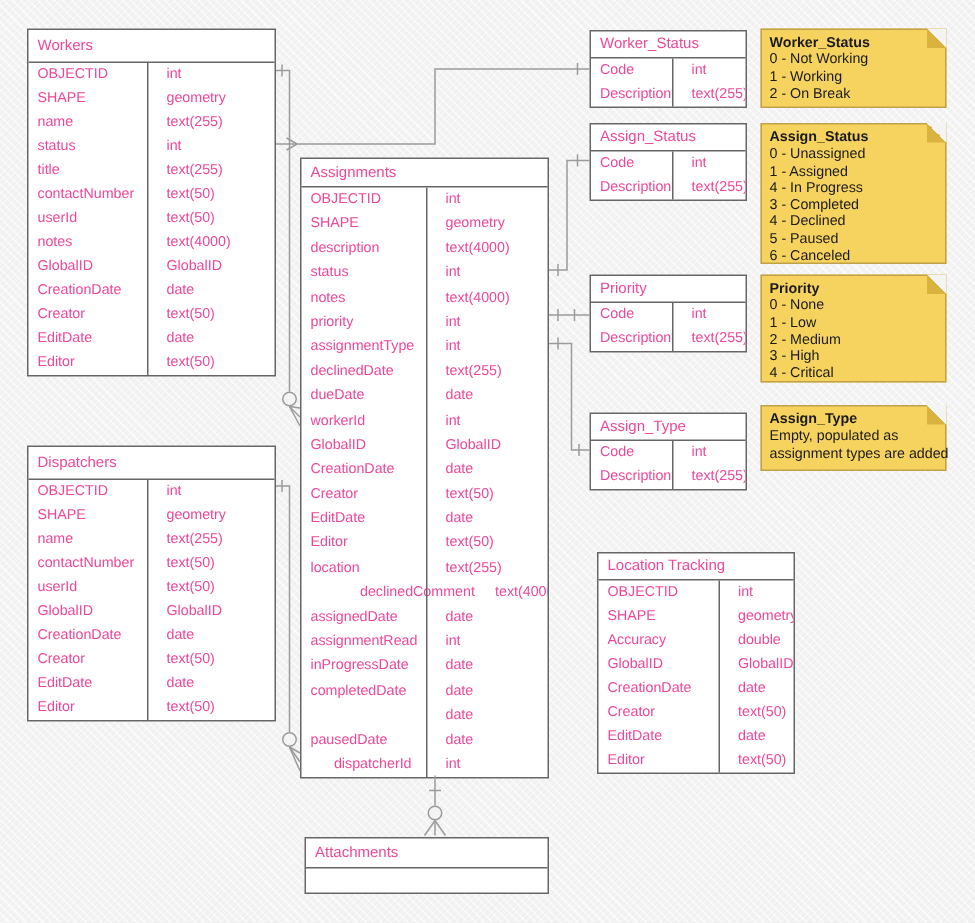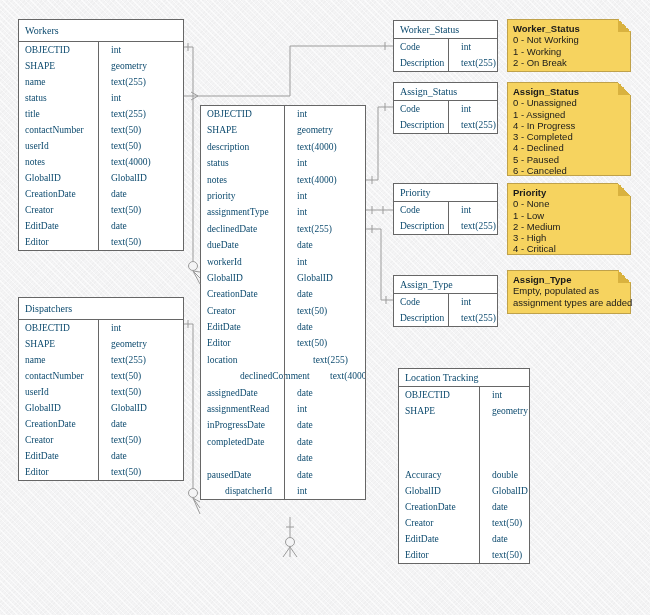--- a/index.html
+++ b/index.html
@@ -13,23 +13,22 @@
     overflow:hidden;
     background-color:#f4f4f5;
     background-image:
       repeating-linear-gradient(45deg, rgba(255,255,255,0.65) 0 1px, transparent 1px 4px),
       repeating-linear-gradient(-45deg, rgba(0,0,0,0.02) 0 1px, transparent 1px 3px);
   }
   .er-table{
     position:absolute;
     background:#ffffff;
     border:1px solid #666666;
-    color:#0c4a6e;
+    color:#ec4899;
     box-sizing:border-box;
-    font-family:Liberation Serif, serif;
   }
   .er-title{
     border-bottom:1px solid #666666;
     padding-left:6px;
     font-size:10px;
     white-space:nowrap;
     overflow:hidden;
   }
   .er-body{position:relative;}
   .er-coldiv{
@@ -158,20 +157,21 @@
           <div class="ftype">date</div>
         </div>
         <div class="er-row" style="height: 16px; line-height: 16px;">
           <div class="fname" style="width: 79px;">Editor</div>
           <div class="ftype">text(50)</div>
         </div>
         <div class="er-coldiv" style="left: 79px;"></div>
       </div>
     </div>
     <div class="er-table" style="left: 200px; top: 105px; width: 166px;">
+      <div class="er-title" style="height: 18px; line-height: 19px;">Assignments</div>
       <div class="er-body">
         <div class="er-row" style="height: 16.4px; line-height: 16.4px;">
           <div class="fname" style="width: 83px;">OBJECTID</div>
           <div class="ftype">int</div>
         </div>
         <div class="er-row" style="height: 16.4px; line-height: 16.4px;">
           <div class="fname" style="width: 83px;">SHAPE</div>
           <div class="ftype">geometry</div>
         </div>
         <div class="er-row" style="height: 16.4px; line-height: 16.4px;">
@@ -219,21 +219,21 @@
           <div class="ftype">text(50)</div>
         </div>
         <div class="er-row" style="height: 16.4px; line-height: 16.4px;">
           <div class="fname" style="width: 83px;">EditDate</div>
           <div class="ftype">date</div>
         </div>
         <div class="er-row" style="height: 16.4px; line-height: 16.4px;">
           <div class="fname" style="width: 83px;">Editor</div>
           <div class="ftype">text(50)</div>
         </div>
-        <div class="er-row" style="height: 16.4px; line-height: 16.4px; gap: 16px;">
+        <div class="er-row" style="height: 16.4px; line-height: 16.4px;">
           <div class="fname" style="width: 83px;">location</div>
           <div class="ftype">text(255)</div>
         </div>
         <div class="er-row" style="height: 16.4px; line-height: 16.4px;">
           <div class="fname" style="width: 83px; margin-left: 33px;">declinedComment</div>
           <div class="ftype">text(4000)</div>
         </div>
         <div class="er-row" style="height: 16.4px; line-height: 16.4px;">
           <div class="fname" style="width: 83px;">assignedDate</div>
           <div class="ftype">date</div>
@@ -325,21 +325,21 @@
       <div class="er-title" style="height: 17px; line-height: 18px;">Location Tracking</div>
       <div class="er-body">
         <div class="er-row" style="height: 16px; line-height: 16px;">
           <div class="fname" style="width: 80px;">OBJECTID</div>
           <div class="ftype">int</div>
         </div>
         <div class="er-row" style="height: 16px; line-height: 16px;">
           <div class="fname" style="width: 80px;">SHAPE</div>
           <div class="ftype">geometry</div>
         </div>
-        <div class="er-row" style="height: 16px; line-height: 16px; margin-top: 48px;">
+        <div class="er-row" style="height: 16px; line-height: 16px;">
           <div class="fname" style="width: 80px;">Accuracy</div>
           <div class="ftype">double</div>
         </div>
         <div class="er-row" style="height: 16px; line-height: 16px;">
           <div class="fname" style="width: 80px;">GlobalID</div>
           <div class="ftype">GlobalID</div>
         </div>
         <div class="er-row" style="height: 16px; line-height: 16px;">
           <div class="fname" style="width: 80px;">CreationDate</div>
           <div class="ftype">date</div>
@@ -351,20 +351,24 @@
         <div class="er-row" style="height: 16px; line-height: 16px;">
           <div class="fname" style="width: 80px;">EditDate</div>
           <div class="ftype">date</div>
         </div>
         <div class="er-row" style="height: 16px; line-height: 16px;">
           <div class="fname" style="width: 80px;">Editor</div>
           <div class="ftype">text(50)</div>
         </div>
         <div class="er-coldiv" style="left: 80px;"></div>
       </div>
+    </div>
+    <div class="er-table" style="left: 203px; top: 558px; width: 163px;">
+      <div class="er-title" style="height: 19px; line-height: 20px;">Attachments</div>
+      <div class="er-body" style="height: 16px;"></div>
     </div>
     <div class="note" style="left: 507px; top: 19px; width: 124px; height: 53px;">
       <div class="note-title">Worker_Status</div>
       <div class="note-line">0 - Not Working</div>
       <div class="note-line">1 - Working</div>
       <div class="note-line">2 - On Break</div>
       <div class="note-fold"></div>
     </div>
     <div class="note" style="left: 507px; top: 82px; width: 124px; height: 94px;">
       <div class="note-title">Assign_Status</div>

